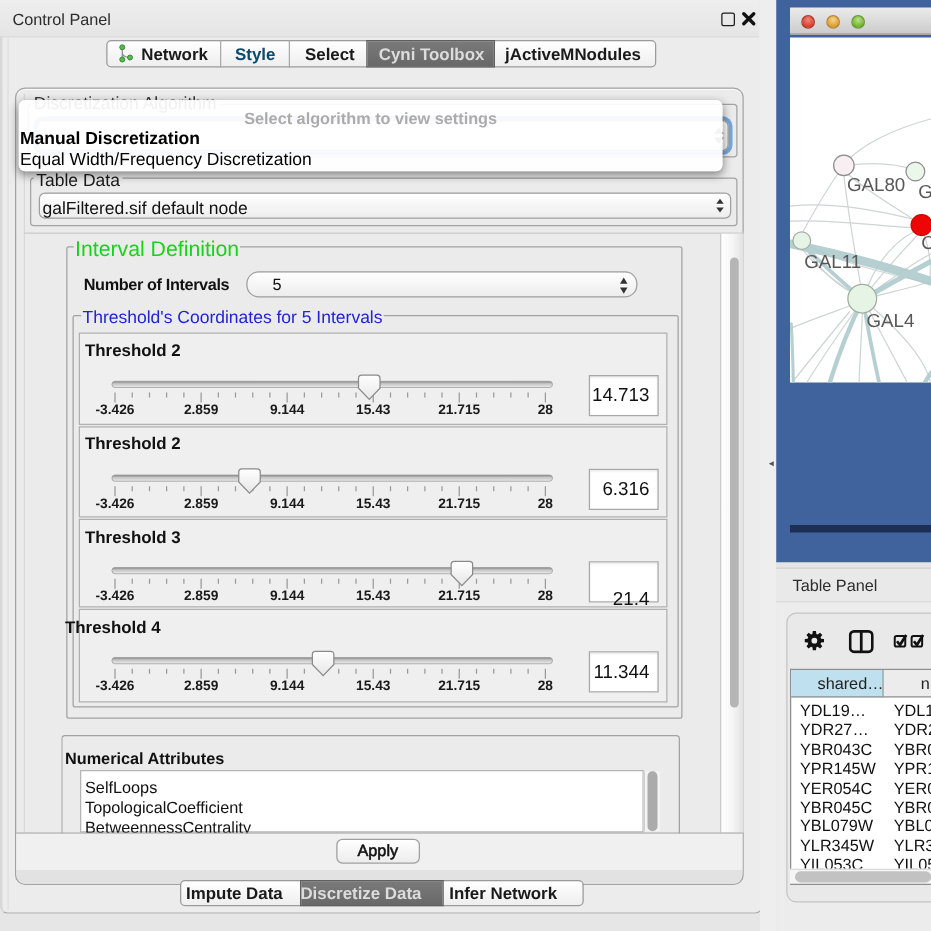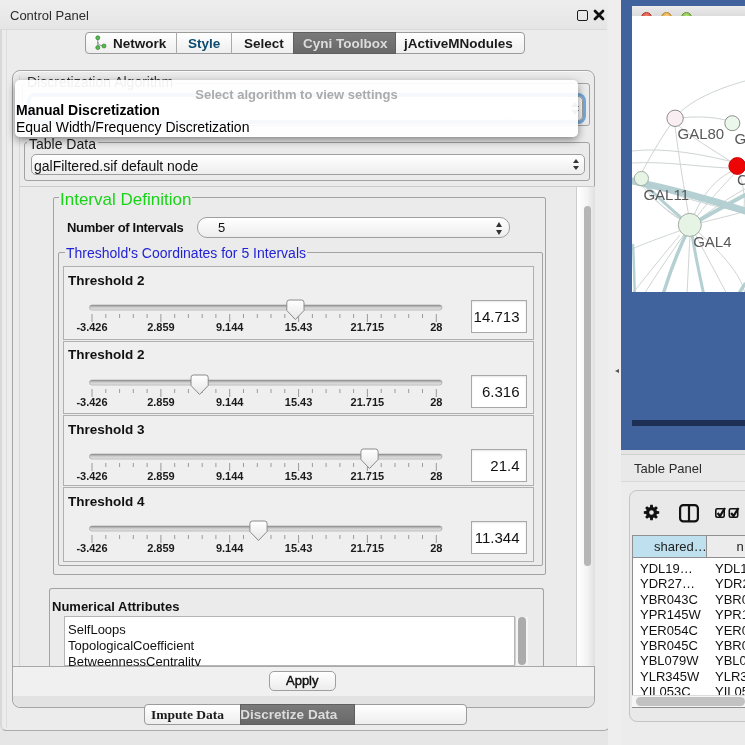--- a/index.html
+++ b/index.html
@@ -216,23 +216,23 @@
         <text x="29" y="65" text-anchor="middle">-3.426</text>
         <text x="97.9" y="65" text-anchor="middle">2.859</text>
         <text x="166.7" y="65" text-anchor="middle">9.144</text>
         <text x="235.6" y="65" text-anchor="middle">15.43</text>
         <text x="304.4" y="65" text-anchor="middle">21.715</text>
         <text x="373.3" y="65" text-anchor="middle">28</text>
       </g>
       <path d="M297.9,36.5 a2.5,2.5 0 0 1 2.5,-2.5 h12.2 a2.5,2.5 0 0 1 2.5,2.5 v8 l-8.6,9 l-8.6,-9 z" fill="url(#th3)" stroke="#8a8a8a" stroke-width="1"></path>
     </svg>
 <div class="abs" style="left:470.5px;top:449.0px;width:56px;height:33px;background:#ffffff;border:1px solid #a8a8a8;box-sizing:border-box;box-shadow:inset 0 1px 2px rgba(0,0,0,0.1);"></div>
-<div class="abs" style="left:470.5px;top:449.0px;width:49px;height:33px;font-size:15px;color:#111;text-align:right;line-height:33px;">21.4</div>
+<div class="abs" style="left:470.5px;top:463px;width:49px;height:33px;font-size:15px;color:#111;text-align:right;line-height:33px;">21.4</div>
 <div class="abs" style="left:63px;top:487.0px;width:470.5px;height:75.0px;background:#efefef;border:1px solid #b0b0b0;box-sizing:border-box;"></div>
-<div class="abs" style="left:68px;top:493.5px;font-size:13.5px;font-weight:bold;color:#111;">Threshold 4</div>
+<div class="abs" style="left:52px;top:493.5px;font-size:13.5px;font-weight:bold;color:#111;">Threshold 4</div>
 <svg class="abs" style="left:63px;top:487.0px;" width="470.5" height="75.0" viewBox="0 0 470.5 75.0">
       <defs>
         <linearGradient id="tg4" x1="0" y1="0" x2="0" y2="1">
           <stop offset="0" stop-color="#848484"></stop>
           <stop offset="0.4" stop-color="#c6c6c6"></stop>
           <stop offset="1" stop-color="#ebebeb"></stop>
         </linearGradient>
         <linearGradient id="th4" x1="0" y1="0" x2="0" y2="1">
           <stop offset="0" stop-color="#ffffff"></stop>
           <stop offset="1" stop-color="#e6e6e6"></stop>
@@ -289,35 +289,36 @@
 <div class="abs" style="left:518px;top:617px;width:8px;height:48px;background:#ababab;border-radius:4px;"></div>
 <div class="abs" style="left:576px;top:187px;width:19px;height:479px;background:linear-gradient(90deg,#ffffff,#f4f4f4 55%,#e0e0e0);border-left:1px solid #cccccc;box-sizing:border-box;"></div>
 <div class="abs" style="left:583.5px;top:206px;width:7px;height:360px;background:#b5b5b5;border-radius:3.5px;"></div>
 <div class="abs" style="left:13px;top:666px;width:581px;height:1px;background:#a8a8a8;"></div>
 <div class="abs" style="left:13px;top:667px;width:581px;height:29px;background:#f0f0f0;"></div>
 <div class="abs" style="left:13px;top:696px;width:581px;height:11px;background:#e2e2e2;border-radius:0 0 8px 8px;"></div>
 <div class="abs" style="left:269px;top:671px;width:66.5px;height:20px;background:linear-gradient(#ffffff,#ececec);border:1px solid #9f9f9f;border-radius:5px;box-sizing:border-box;text-align:center;font-size:13px;color:#111;line-height:18px;"><span class="semib">Apply</span></div>
 <div class="abs" style="left:144px;top:703.5px;width:323px;height:21px;background:linear-gradient(#ffffff,#eeeeee);border:1px solid #9b9b9b;border-radius:4px;box-sizing:border-box;"></div>
 <div class="abs" style="left:239.5px;top:703.5px;width:115.5px;height:21px;background:linear-gradient(#7a7a7a,#686868);border:1px solid #5f5f5f;box-sizing:border-box;"></div>
 <div class="abs" style="left:144px;top:703.5px;width:323px;height:21px;display:flex;">
-  <div style="width:87px;text-align:center;font-size:13.5px;font-weight:bold;color:#1a1a1a;line-height:22px;font-family:Liberation Serif, serif;">Impute Data</div>
+  <div style="width:87px;text-align:center;font-size:13.5px;font-weight:bold;color:#1a1a1a;line-height:22px;">Impute Data</div>
   <div style="width:115.5px;text-align:center;font-size:13.5px;font-weight:bold;color:#dcdcdc;line-height:22px;">Discretize Data</div>
+  <div style="width:112px;text-align:center;font-size:13.5px;font-weight:bold;color:#1a1a1a;line-height:22px;">Infer Network</div>
 </div>
 <div class="abs" style="left:15px;top:80px;width:563px;height:57px;background:rgba(255,255,255,0.93);border-radius:5px;box-shadow:0 3px 8px rgba(0,0,0,0.45);"></div>
 <div class="abs" style="left:15px;top:87px;width:563px;text-align:center;font-size:13px;font-weight:bold;color:#ababab;">Select algorithm to view settings</div>
 <div class="abs" style="left:16px;top:102px;font-size:14px;font-weight:bold;color:#000;">Manual Discretization</div>
 <div class="abs" style="left:16px;top:119px;font-size:14px;color:#000;">Equal Width/Frequency Discretization</div>
 <div class="abs" style="left:608px;top:0;width:13px;height:745px;background:#eeeeee;"></div>
 <div class="abs" style="left:614.5px;top:368.5px;width:0;height:0;border-top:2.5px solid transparent;border-bottom:2.5px solid transparent;border-right:4px solid #555;"></div>
 <div class="abs" style="left:621px;top:0;width:124px;height:450px;background:#40639e;"></div>
 <div class="abs" style="left:632px;top:6px;width:113px;height:21px;background:linear-gradient(#ebebeb,#cbcbcb);border-bottom:1px solid #a5a5a5;"></div>
 <div class="abs" style="left:641px;top:12px;width:11px;height:11px;border-radius:50%;background:radial-gradient(circle at 50% 32%, #f08576,#dd4a38 60%,#b93425);border:0.5px solid #ad3a2c;box-sizing:border-box;"></div>
 <div class="abs" style="left:661px;top:12px;width:11px;height:11px;border-radius:50%;background:radial-gradient(circle at 50% 32%, #f5d489,#e2a43c 60%,#c2882a);border:0.5px solid #b8862f;box-sizing:border-box;"></div>
 <div class="abs" style="left:681px;top:12px;width:11px;height:11px;border-radius:50%;background:radial-gradient(circle at 50% 32%, #b8e289,#7cba3d 60%,#5f9c2c);border:0.5px solid #67992f;box-sizing:border-box;"></div>
-<div class="abs" style="left:632px;top:16px;width:113px;height:276px;background:#ffffff;overflow:hidden;">
+<div class="abs" style="left:632px;top:30px;width:113px;height:276px;background:#ffffff;overflow:hidden;">
   <svg width="113" height="393" viewBox="632 27 113 393" style="position:absolute;left:0;top:0;">
     <g fill="none" stroke="#cfd4d4" stroke-width="1">
       <path d="M745,92 C716,100 690,112 677.5,126"></path>
       <path d="M632,162 C665,158 705,166 733,173"></path>
       <path d="M632,174 C665,172 700,178 729,179"></path>
       <path d="M674.7,133 C690,148 715,162 730,172"></path>
       <path d="M674.7,129.6 C693,127 715,127 732,133"></path>
       <path d="M674.7,129.6 C660,150 648,172 642,183"></path>
       <path d="M690.5,236.4 C684,200 678,162 675,137"></path>
       <path d="M690.5,236.4 C705,215 725,195 735,184"></path>

